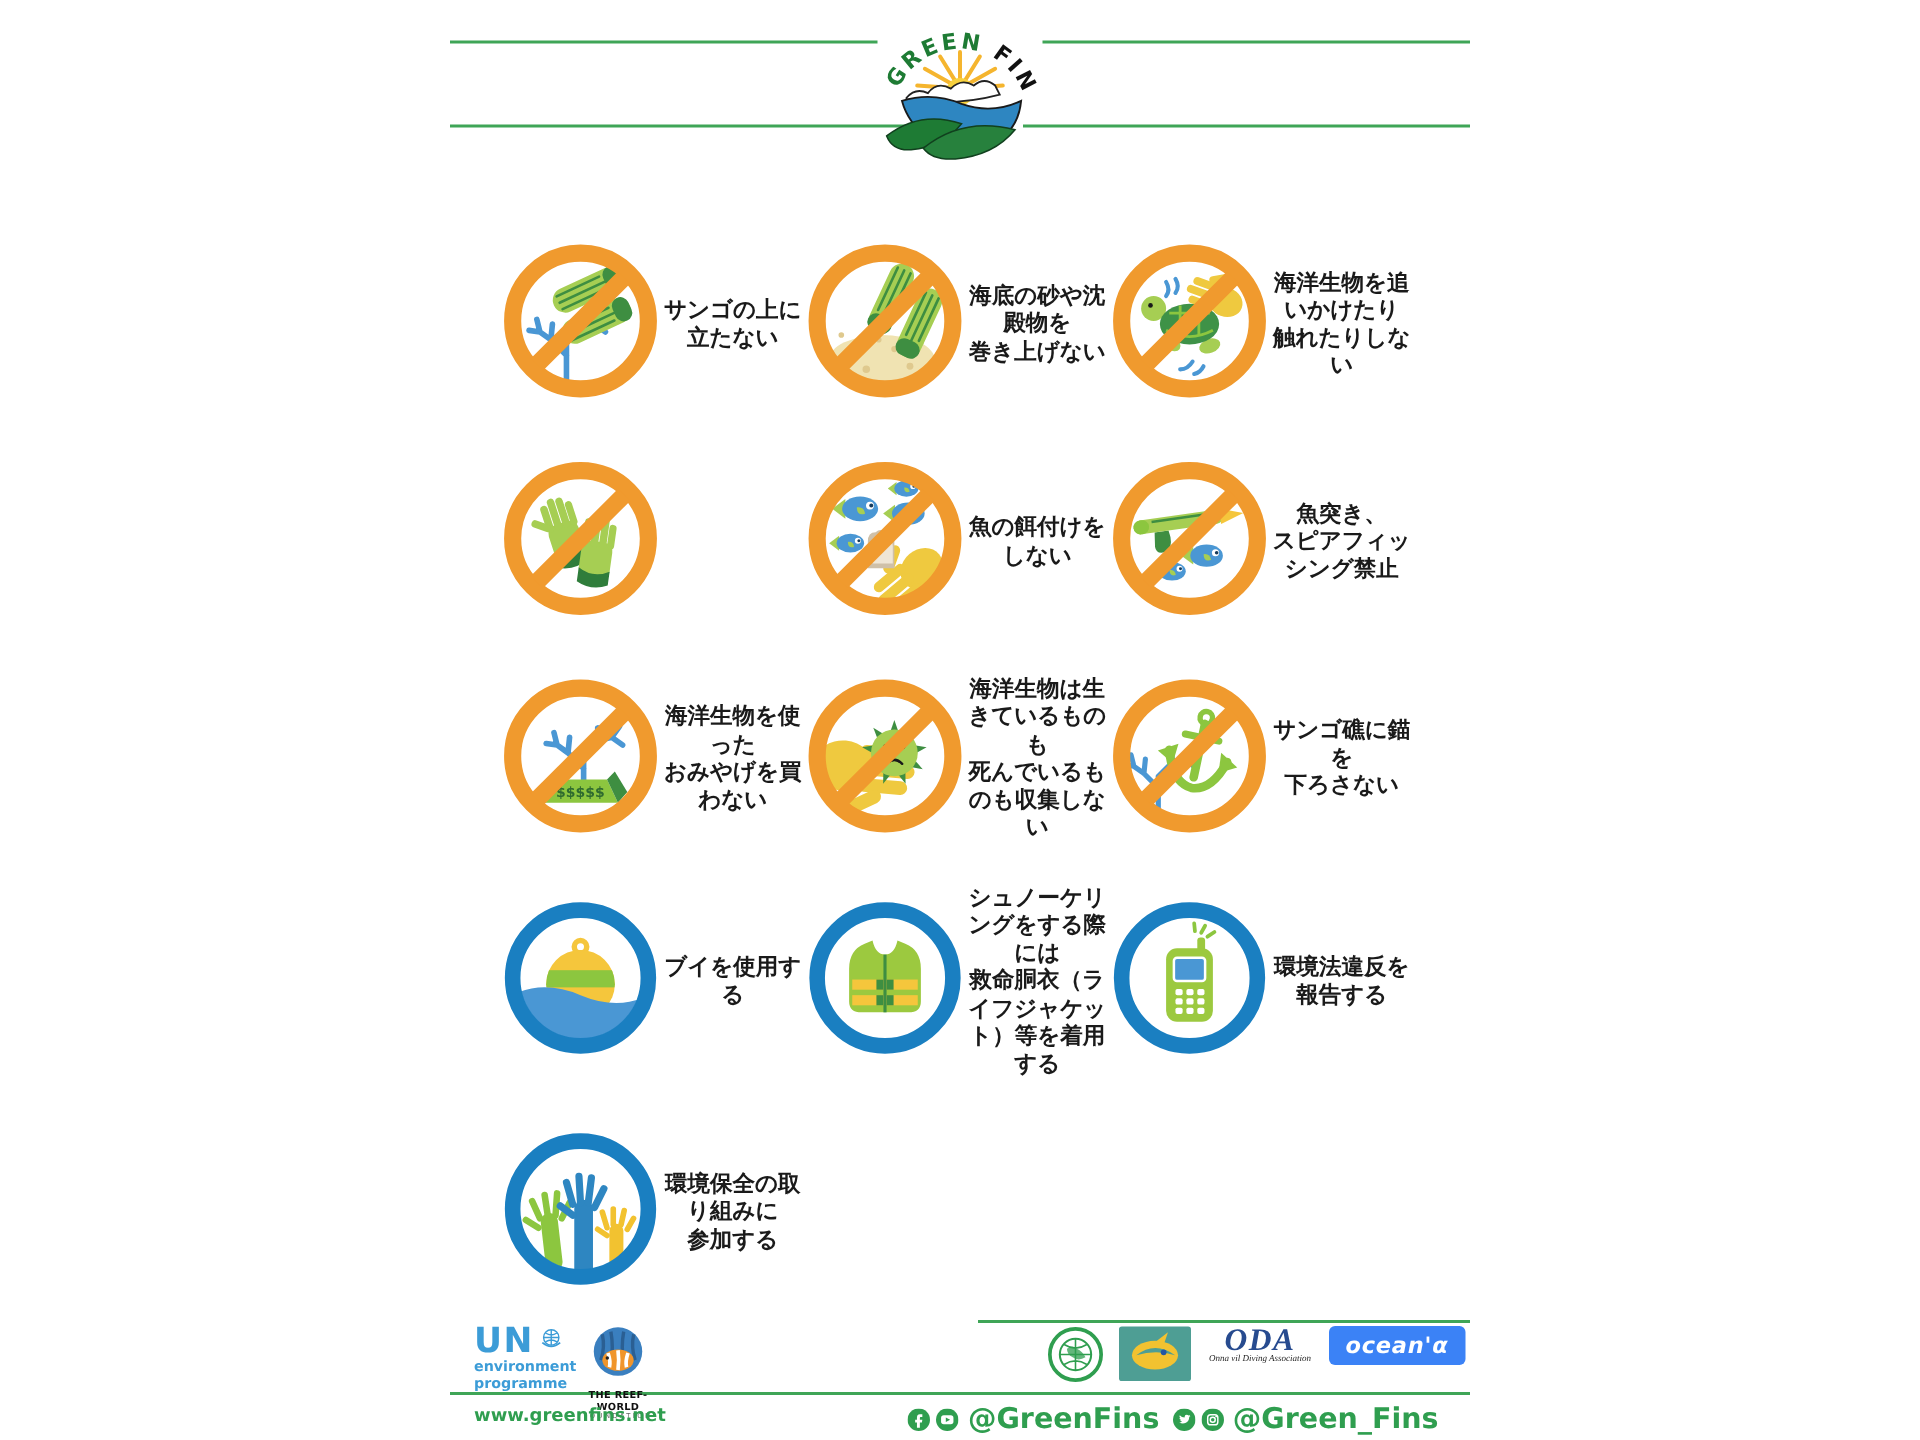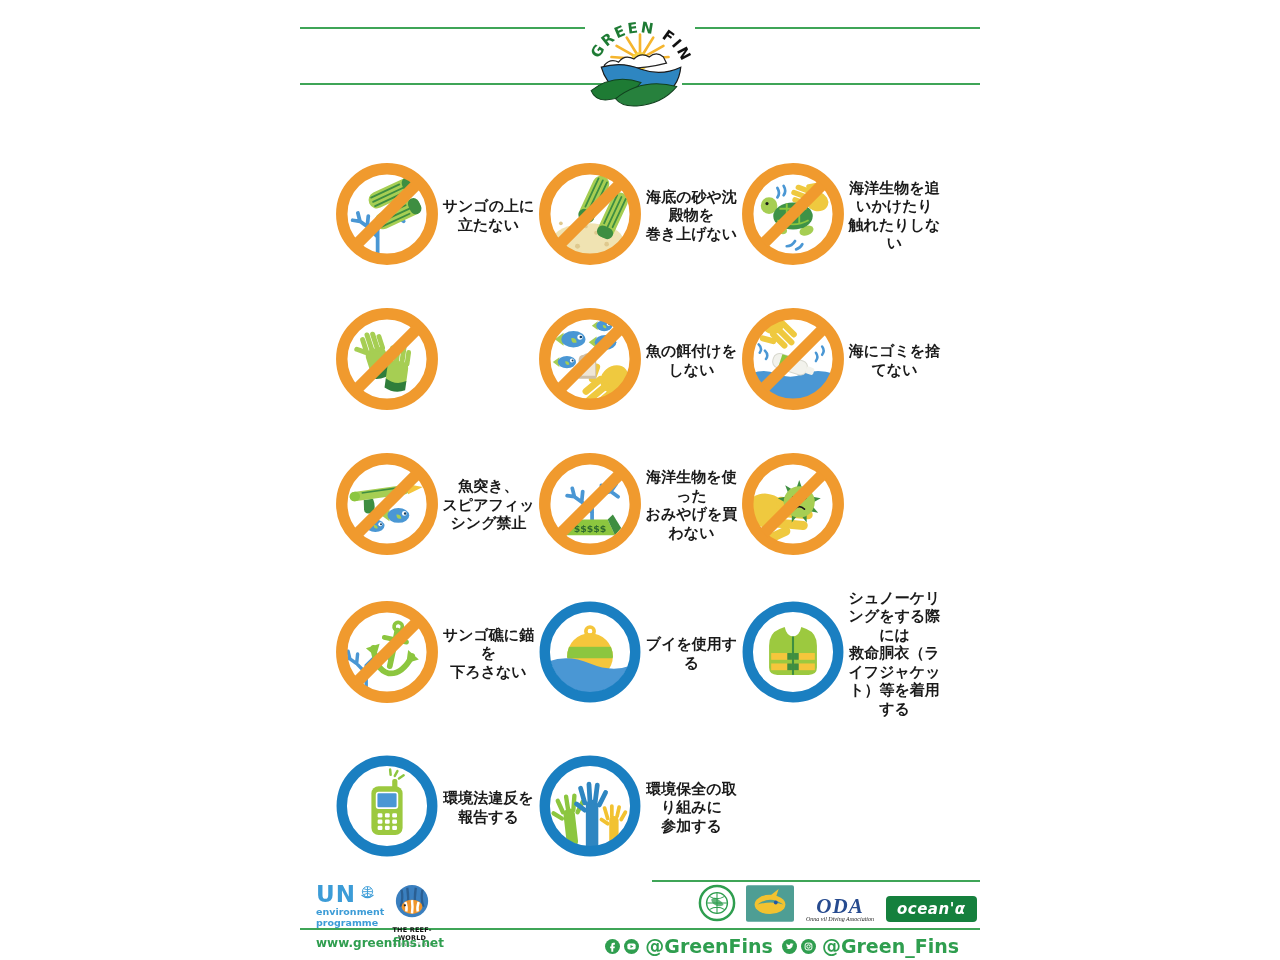--- a/index.html
+++ b/index.html
@@ -25,25 +25,25 @@
   
   .pline{position:absolute;top:880px;left:352px;width:328px;height:2px;background:#3FA557;}
   .fline{position:absolute;top:928px;left:0;width:680px;height:2px;background:#3FA557;}
   .un{position:absolute;left:16px;top:884px;color:#3C9CD7;}
   .un-row{display:flex;align-items:flex-start;gap:3px;text-align:right;}
   .un-name{font-size:23px;font-weight:700;line-height:21px;letter-spacing:1px;}
   .un-sub{font-size:9.5px;font-weight:700;line-height:10.5px;white-space:pre-line;margin-top:2px;}
   .rw{position:absolute;left:80px;top:883px;width:64px;text-align:center;}
   .rw-l1{font-size:6.5px;font-weight:700;color:#111;margin-top:1px;letter-spacing:0.2px;}
   .rw-l2{font-size:4.5px;color:#666;letter-spacing:1.6px;}
-  .partners{position:absolute;left:398px;top:884px;display:flex;align-items:flex-end;gap:10px;}
+  .partners{position:absolute;left:398px;top:884px;display:flex;align-items:flex-start;gap:10px;}
   .oda{width:72px;text-align:center;color:#274B8F;}
   .oda-t{font-family:"Liberation Serif","DejaVu Serif",serif;font-size:21px;line-height:19px;font-style:italic;font-weight:700;letter-spacing:1px;}
   .oda-s{font-family:"Liberation Serif","DejaVu Serif",serif;font-size:6px;font-style:italic;color:#222;white-space:nowrap;}
-  .ocean{background:#15803d;color:#fff;border-radius:4px;padding:4px 11px;font-size:15px;font-weight:700;font-style:italic;letter-spacing:0.5px;}
+  .ocean{background:#3b82f6;color:#fff;border-radius:4px;padding:4px 11px;font-size:15px;font-weight:700;font-style:italic;letter-spacing:0.5px;}
   .site{position:absolute;left:16px;top:936px;color:#2F9E4F;font-size:12px;font-weight:700;}
   .social{position:absolute;right:16px;top:935px;display:flex;align-items:center;gap:4px;color:#2F9E4F;font-size:19px;font-weight:700;}
   .social .handle{margin:0 5px 0 2px;}
   .social svg{display:block;}
 </style>
 </head>
 <body>
 
 <svg width="0" height="0" style="position:absolute" aria-hidden="true">
   <defs>
@@ -209,39 +209,20 @@
           <use href="#fishBlue" transform="translate(63 18) scale(0.7)"></use>
           <use href="#handY" transform="translate(68 74) rotate(-40) scale(1.45)"></use>
           <path d="M39 52 q0 -6 5 -6 q3 -3 7 0 q5 0 5 6 l0 17 h-17 z" fill="#CFC0A8"></path>
           <path d="M42 55 q0 -4 4 -4 q2 -2 5 0 q4 0 4 4 l0 11 h-13 z" fill="#EFE6D6"></path>
         </g>
         <use href="#ringO"></use>
       </svg>
       <div class="caption">魚の餌付けをしない</div>
     </div>
 
-    <div class="cell">
-      <svg class="icon" viewBox="0 0 100 100">
-        <g clip-path="url(#iconClip)">
-          <use href="#handY" transform="translate(34 19) rotate(-135) scale(1.25)"></use>
-          <path d="M6 66 Q20 58 34 64 Q48 70 60 64 Q76 58 94 66 L94 96 H6 z" fill="#4A97D4"></path>
-          <g transform="translate(50 56) rotate(18)">
-            <rect x="-20" y="-7" width="34" height="14" rx="6" fill="#F2F2EC" stroke="#D8D8CE" stroke-width="1"></rect>
-            <rect x="13" y="-3.5" width="8" height="7" rx="2" fill="#F2F2EC"></rect>
-            <rect x="-13" y="-7" width="10" height="14" fill="#8CC63F"></rect>
-          </g>
-          <g stroke="#4A97D4" stroke-width="2.4" fill="none" stroke-linecap="round">
-            <path d="M23 42 q4 4 1 8 M17 36 q4 4 1 8"></path>
-            <path d="M72 44 q3 4 0 8 M78 38 q3 4 0 8"></path>
-          </g>
-        </g>
-        <use href="#ringO"></use>
-      </svg>
-      <div class="caption">海にゴミを捨てない</div>
-    </div>
 
     <div class="cell">
       <svg class="icon" viewBox="0 0 100 100">
         <g clip-path="url(#iconClip)">
           <g transform="rotate(-8 50 40)">
             <path d="M36 43 q2 9 -2 13 q-8 2 -8 -4 l1 -9 z" fill="#3E8E41"></path>
             <rect x="14" y="34" width="58" height="9" rx="4.5" fill="#A6CE53"></rect>
             <rect x="14" y="34" width="10" height="9" rx="4.5" fill="#8CC63F"></rect>
             <path d="M26 36 h42" stroke="#3E8E41" stroke-width="1.6"></path>
             <polygon points="70,33.5 85,38.5 70,43.5" fill="#F5C63C"></polygon>
@@ -285,20 +266,22 @@
             <use href="#spike" transform="translate(56 48) rotate(280)"></use>
             <use href="#spike" transform="translate(56 48) rotate(320)"></use>
             <circle cx="56" cy="48" r="15" fill="#A6CE53"></circle>
             <circle cx="50.5" cy="44" r="1.6" fill="#1a1a1a"></circle>
             <circle cx="61.5" cy="44" r="1.6" fill="#1a1a1a"></circle>
             <path d="M51 55 q5 -5 10 0" stroke="#1a1a1a" stroke-width="1.6" fill="none" stroke-linecap="round"></path>
           </g>
         </g>
         <use href="#ringO"></use>
       </svg>
+      <div class="caption">海洋生物は生きているものも
+死んでいるものも収集しない</div>
     </div>
 
     <div class="cell">
       <svg class="icon" viewBox="0 0 100 100">
         <g clip-path="url(#iconClip)">
           <use href="#coralBlue" transform="translate(-16 6) scale(0.92)"></use>
           <g transform="rotate(12 56 48)">
             <g stroke="#8CC63F" fill="none" stroke-linecap="round">
               <circle cx="56" cy="25" r="4" stroke-width="3.5"></circle>
               <path d="M56 29 V64" stroke-width="5.5"></path>

